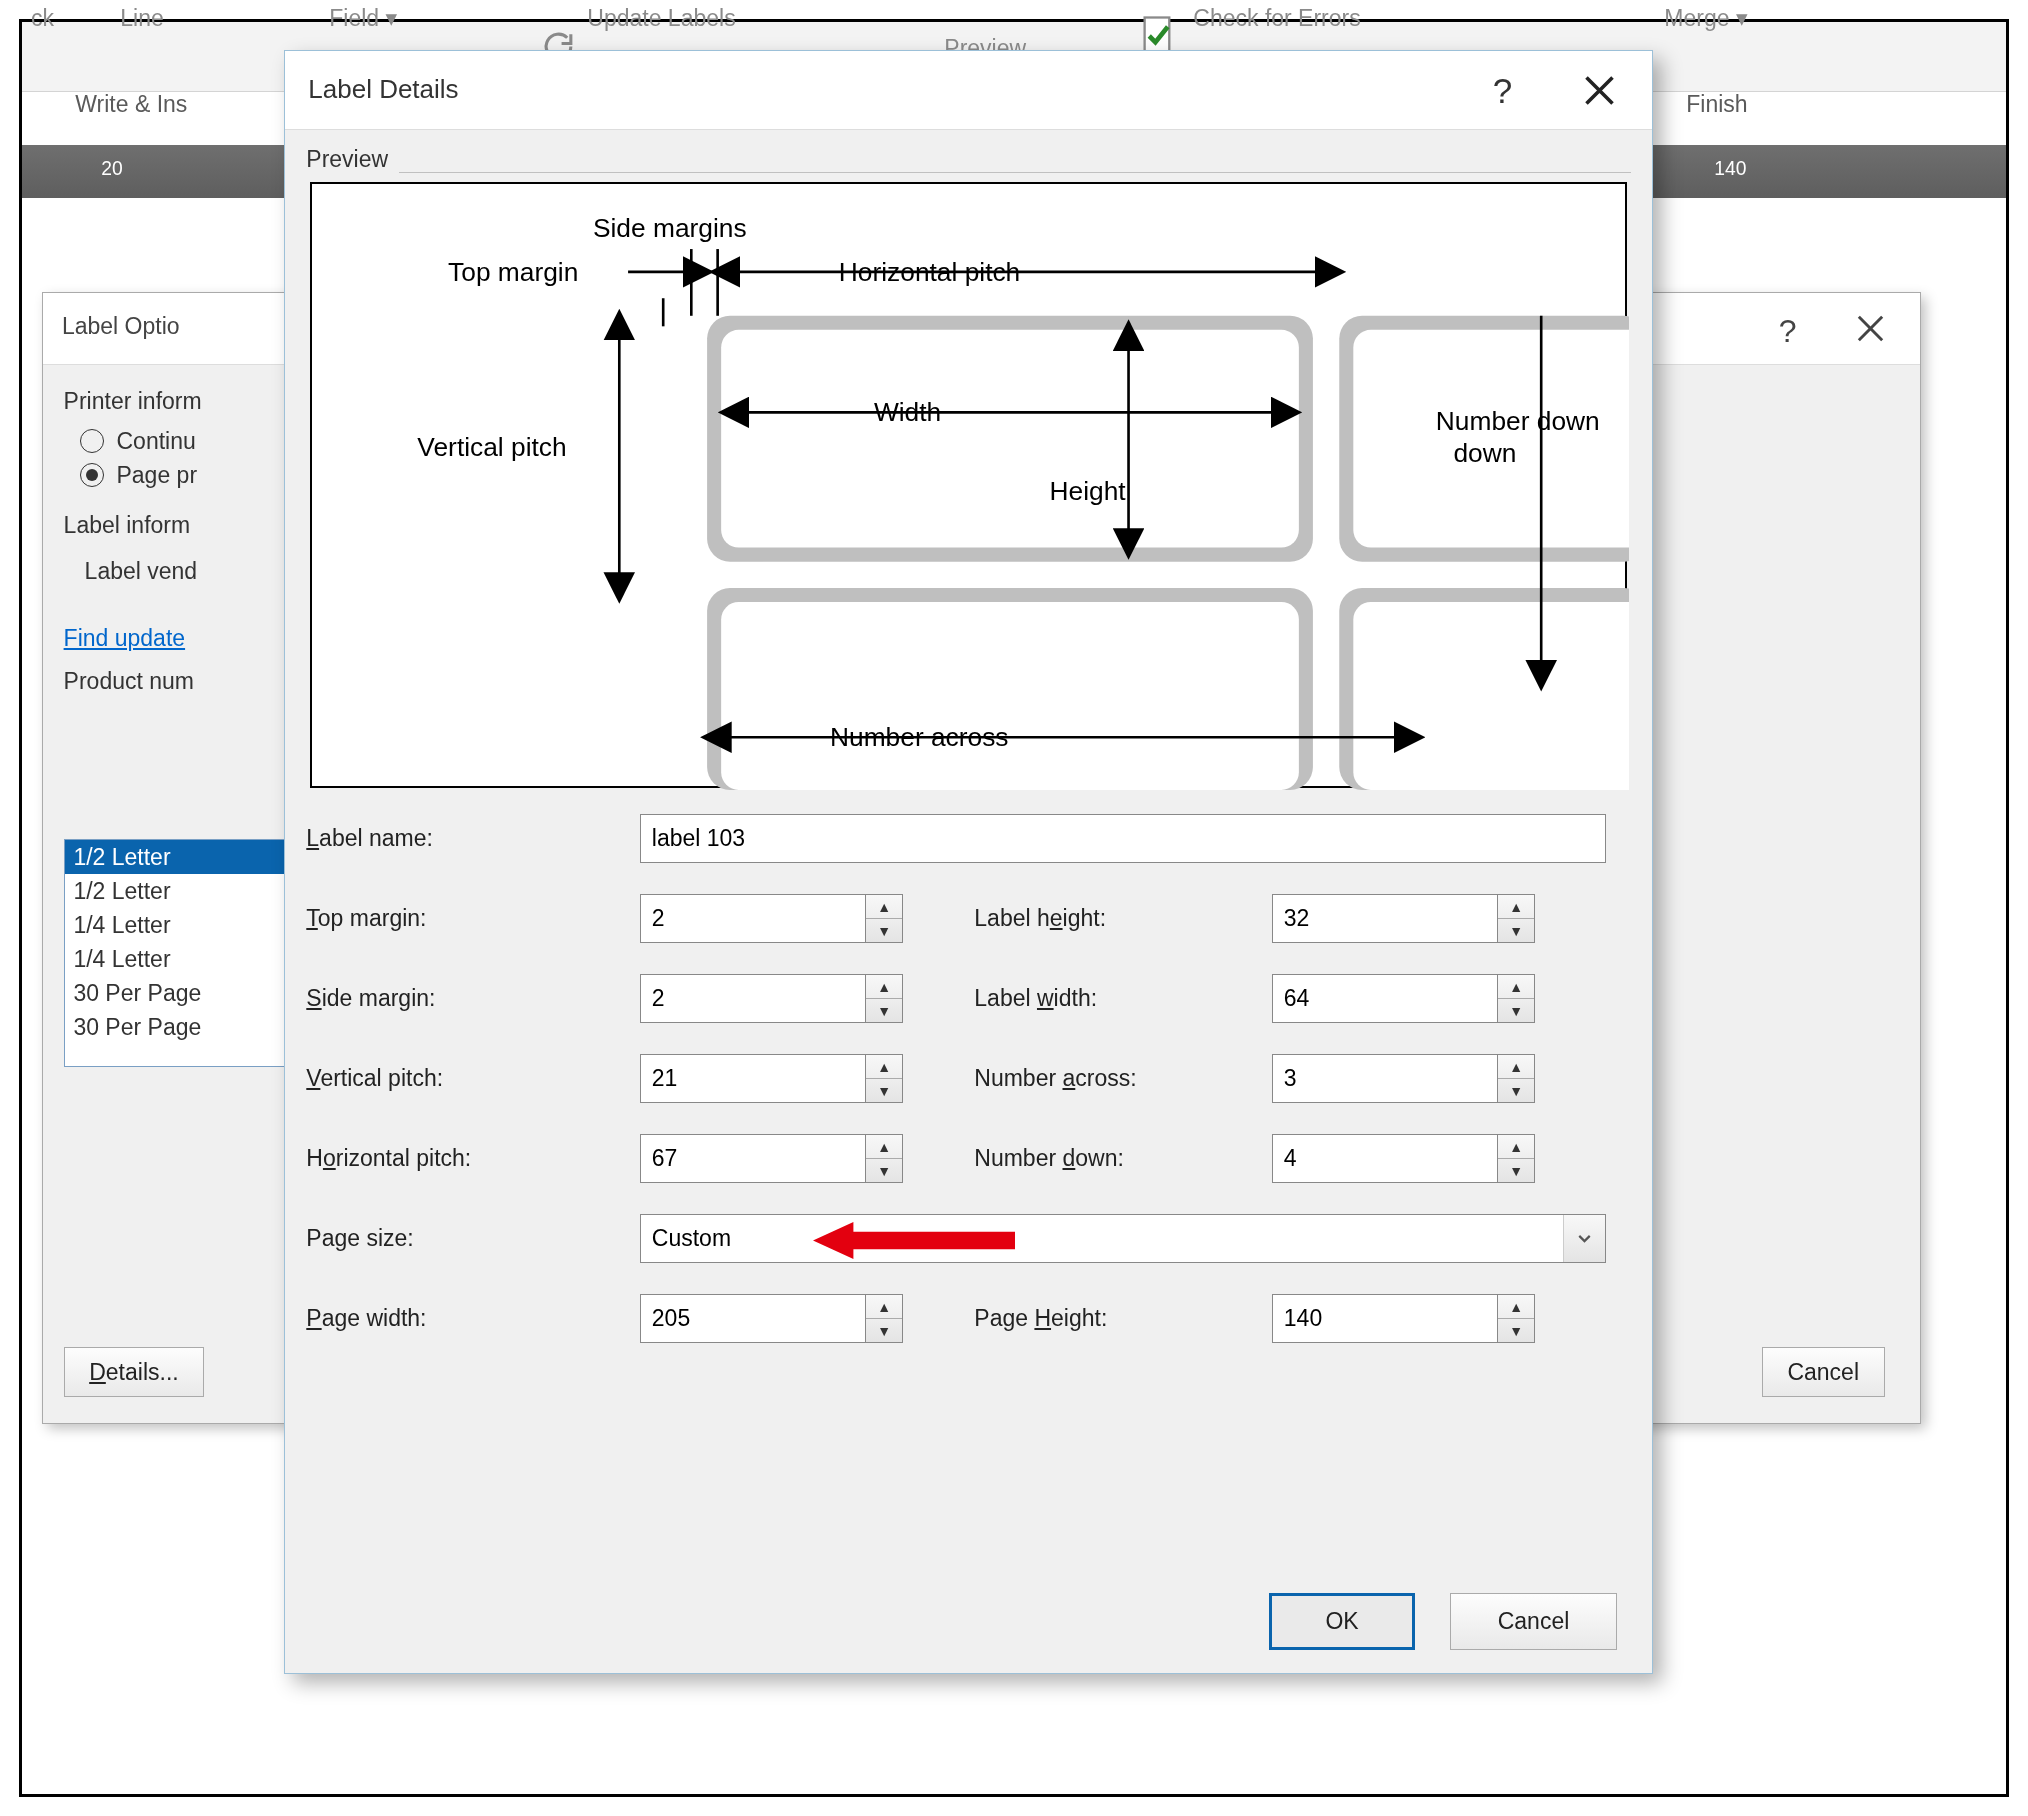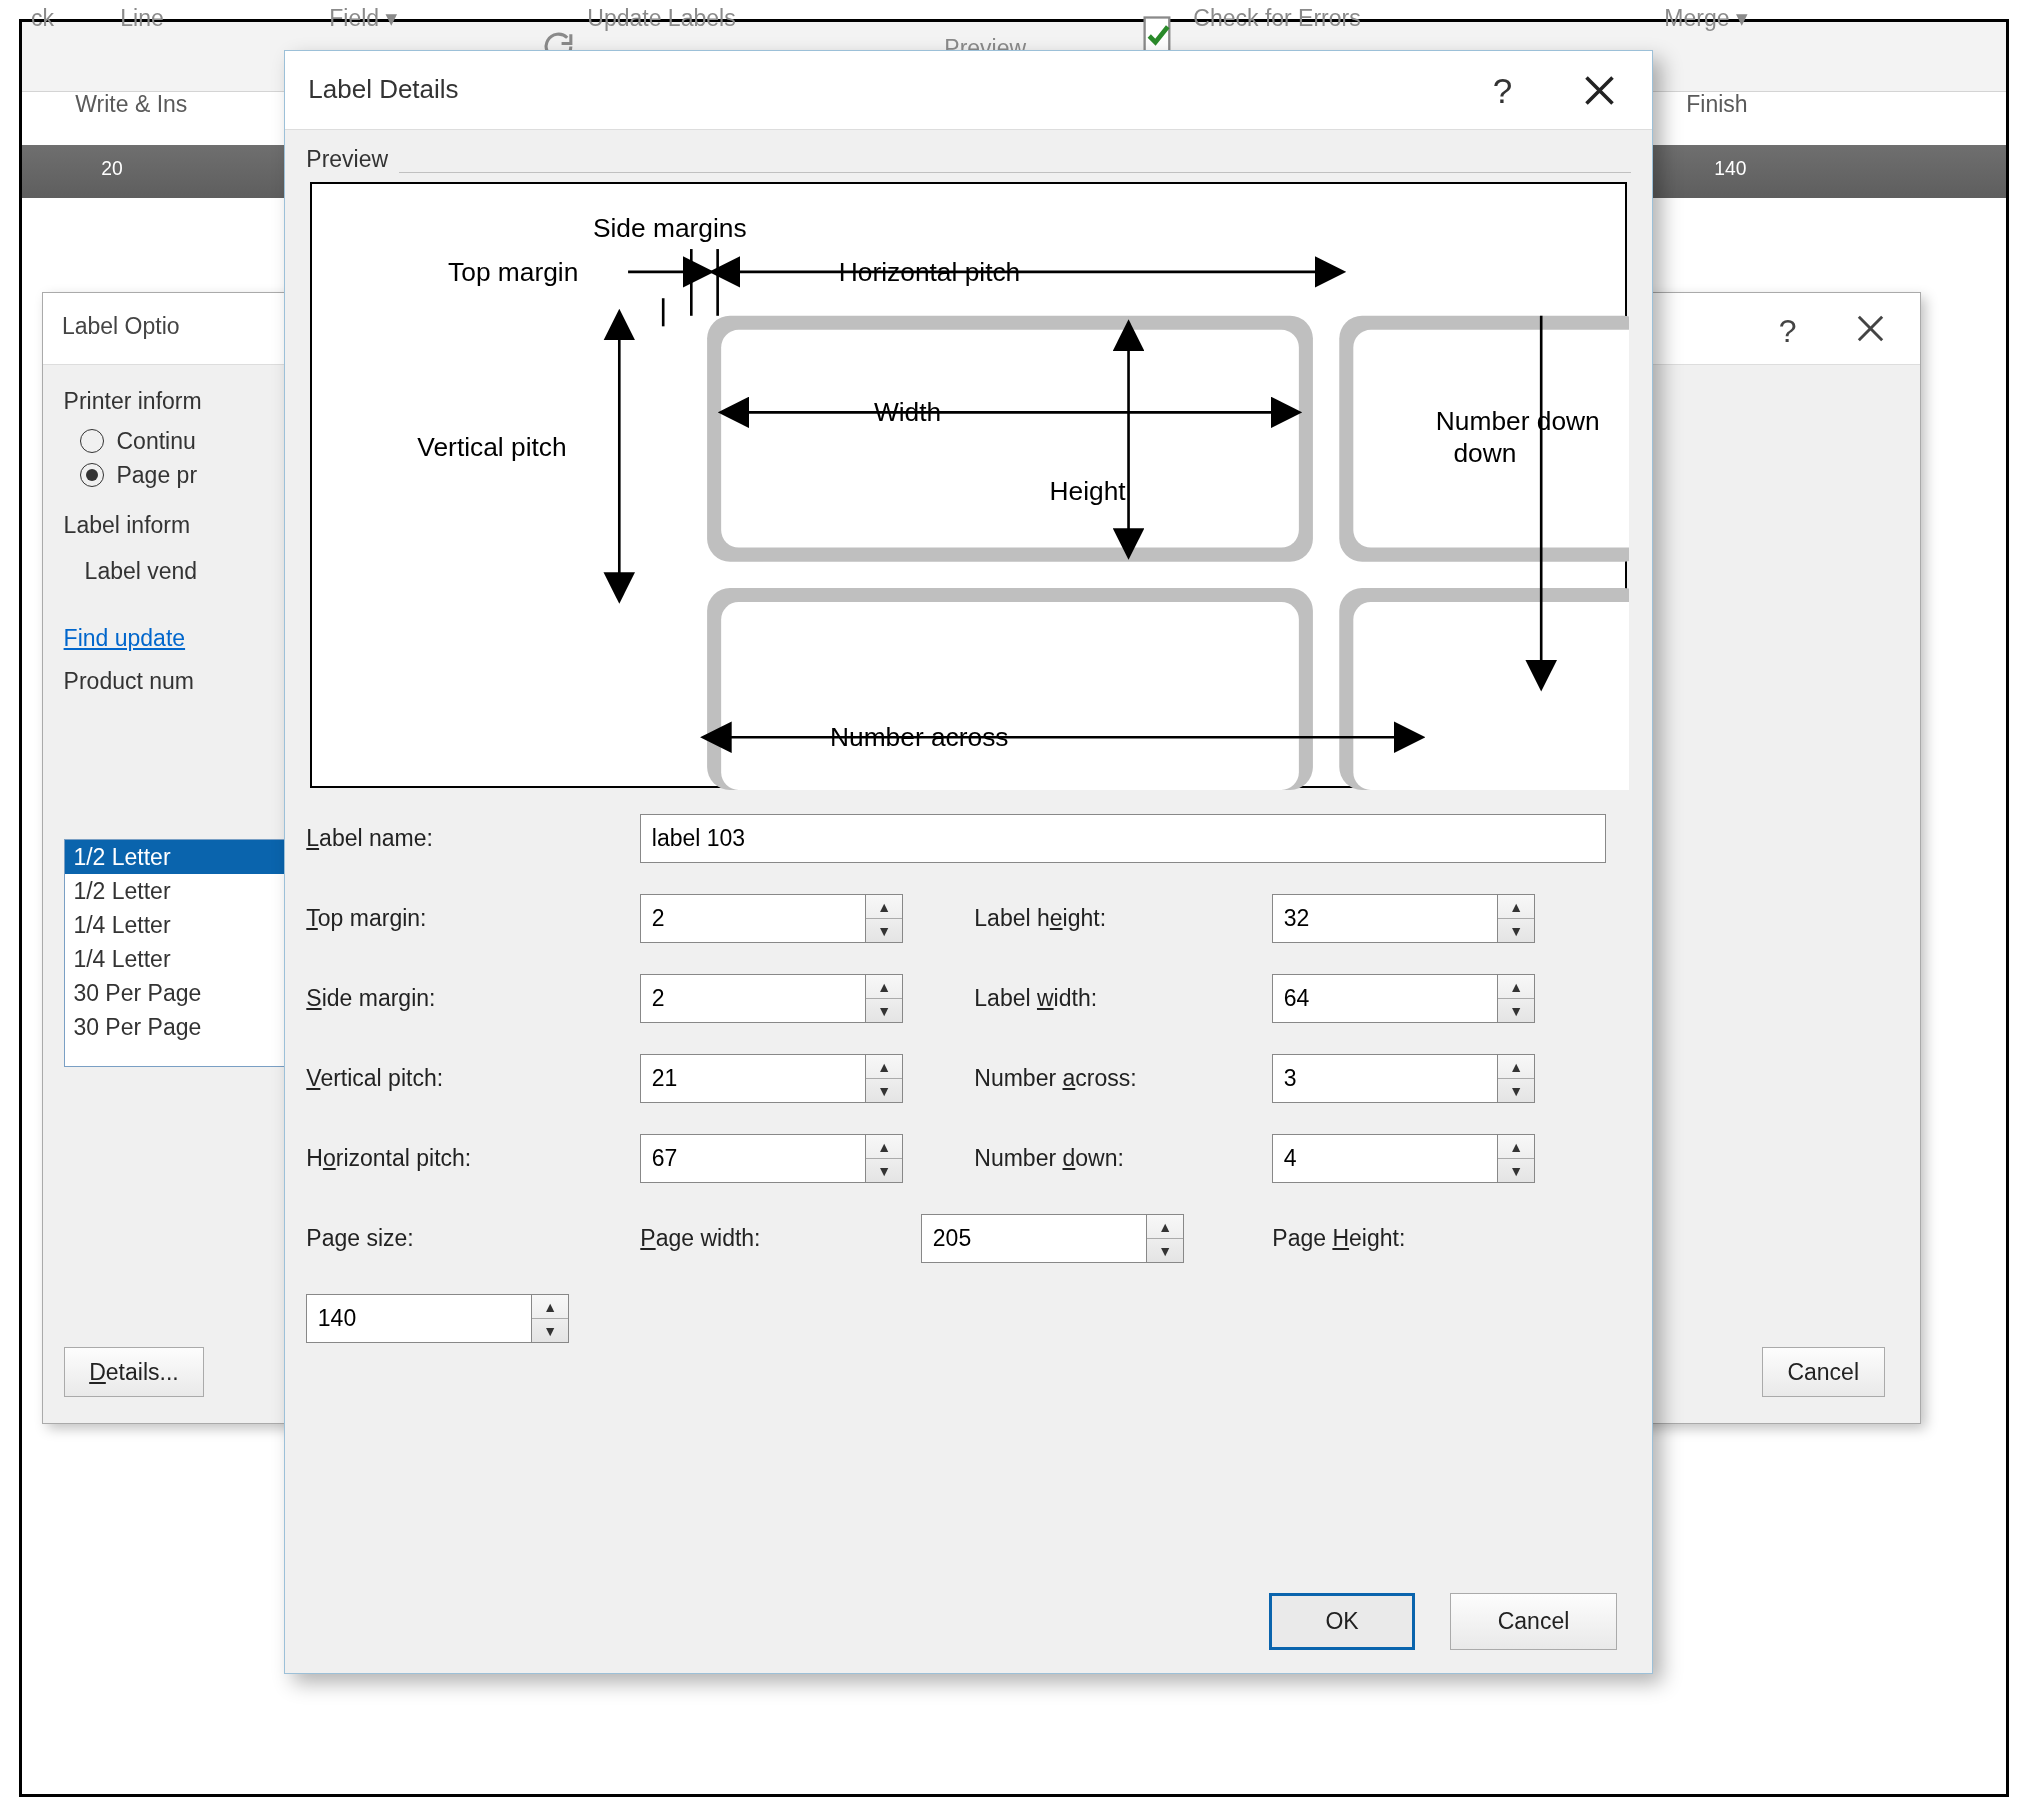--- a/index.html
+++ b/index.html
@@ -398,20 +398,33 @@
         <div class="lbl">Number <u>d</u>own:</div>
         <div class="spin">
             <div class="val">4</div>
             <div class="btns">
               <div>▲</div>
               <div>▼</div>
             </div>
           </div>
 
         <div class="lbl">Page size:</div>
+        <div class="combo" style="grid-column: 2 / span 4; width:966px">
+          <div class="val">Custom</div>
+          <div class="arrow-callout">
+            <svg viewBox="0 0 230 42" width="202" height="37">
+              <polygon points="0,21 46,0 46,11 230,11 230,31 46,31 46,42" fill="#e3000f"></polygon>
+            </svg>
+          </div>
+          <div class="drop">
+            <svg viewBox="0 0 24 24" width="21" height="21">
+                <path d="M6 9l6 6 6-6" fill="none" stroke="#555" stroke-width="2.5"></path>
+              </svg>
+          </div>
+        </div>
 
         <div class="lbl"><u>P</u>age width:</div>
         <div class="spin">
             <div class="val">205</div>
             <div class="btns">
               <div>▲</div>
               <div>▼</div>
             </div>
           </div>
         <div></div>

